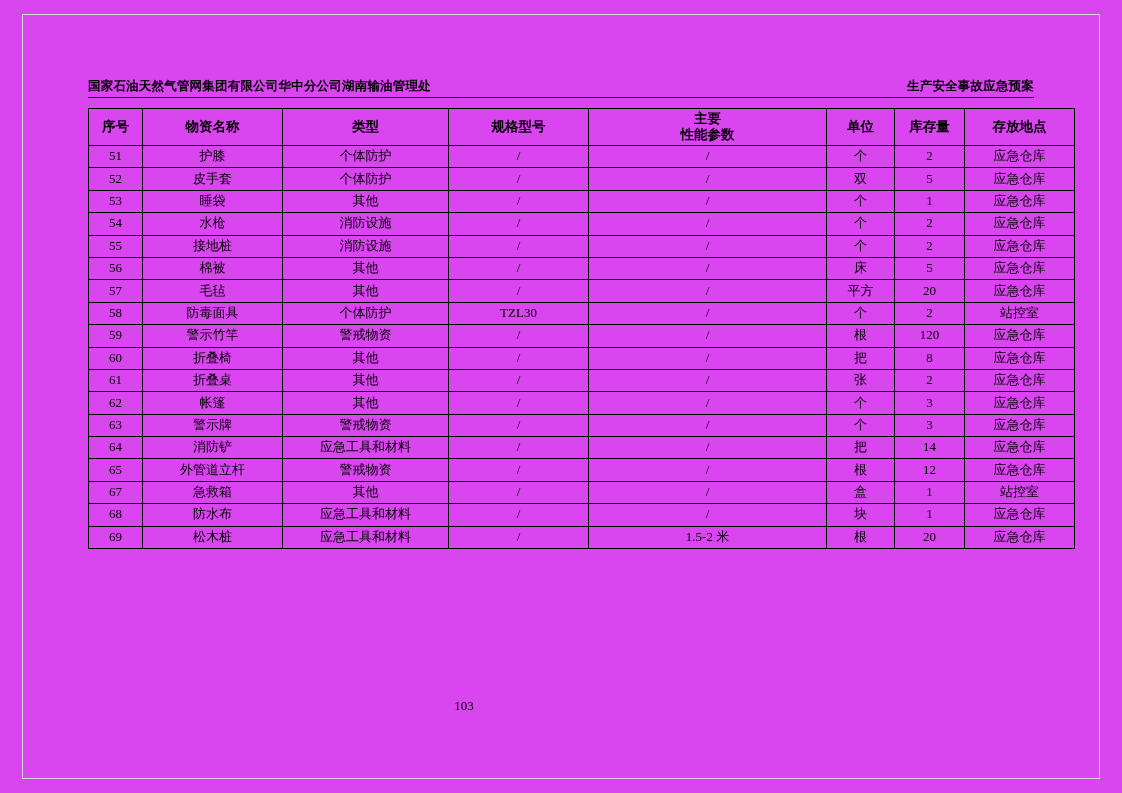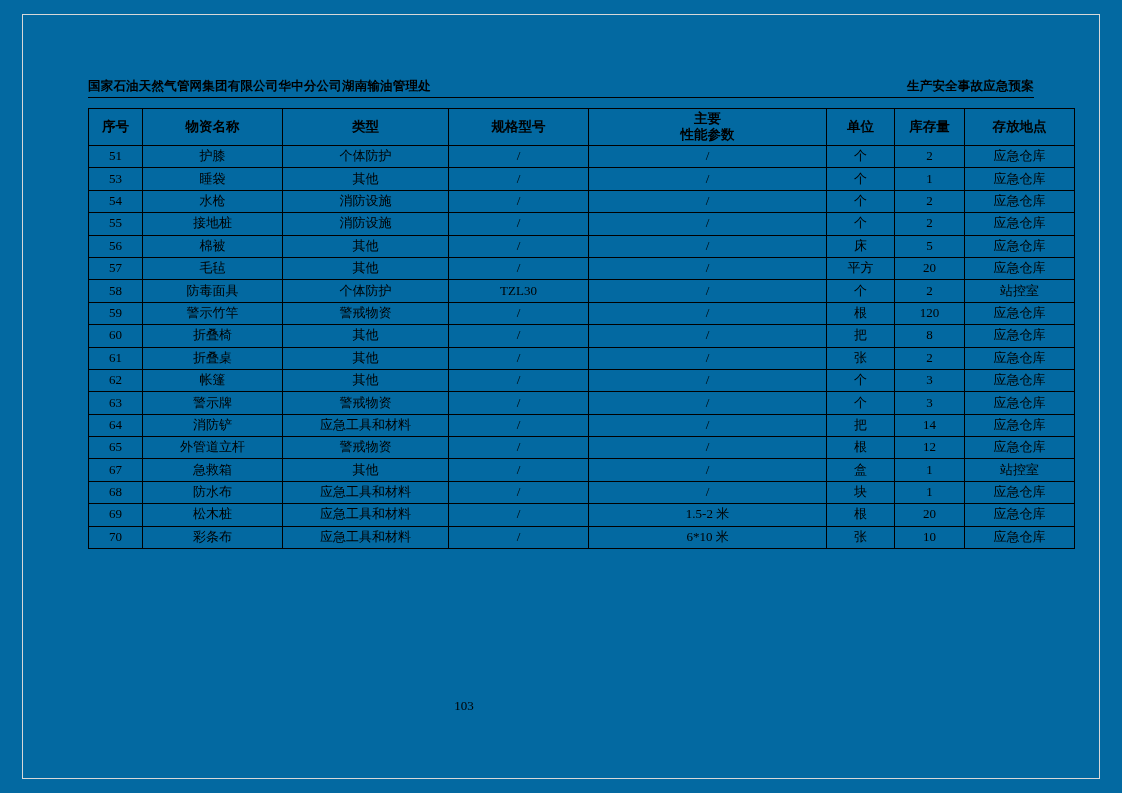--- a/index.html
+++ b/index.html
@@ -3,21 +3,21 @@
 <meta charset="utf-8">
 <style>
   html, body {
     margin: 0;
     padding: 0;
     background: #7a7a7a;
   }
   .page {
     width: 1122px;
     height: 793px;
-    background: #0369a1;
+    background: #d946ef;
     position: relative;
     box-sizing: border-box;
     font-family: "Liberation Serif", "DejaVu Serif", serif;
     overflow: hidden;
   }
   .page-border {
     position: absolute;
     left: 22px;
     top: 14px;
     width: 1078px;
@@ -137,20 +137,30 @@
           <td>51</td>
           <td>护膝</td>
           <td>个体防护</td>
           <td>/</td>
           <td>/</td>
           <td>个</td>
           <td>2</td>
           <td>应急仓库</td>
         </tr>
         <tr>
+          <td>52</td>
+          <td>皮手套</td>
+          <td>个体防护</td>
+          <td>/</td>
+          <td>/</td>
+          <td>双</td>
+          <td>5</td>
+          <td>应急仓库</td>
+        </tr>
+        <tr>
           <td>53</td>
           <td>睡袋</td>
           <td>其他</td>
           <td>/</td>
           <td>/</td>
           <td>个</td>
           <td>1</td>
           <td>应急仓库</td>
         </tr>
         <tr>
@@ -296,28 +306,18 @@
         <tr>
           <td>69</td>
           <td>松木桩</td>
           <td>应急工具和材料</td>
           <td>/</td>
           <td>1.5-2 米</td>
           <td>根</td>
           <td>20</td>
           <td>应急仓库</td>
         </tr>
-        <tr>
-          <td>70</td>
-          <td>彩条布</td>
-          <td>应急工具和材料</td>
-          <td>/</td>
-          <td>6*10 米</td>
-          <td>张</td>
-          <td>10</td>
-          <td>应急仓库</td>
-        </tr>
       </tbody>
   </table>
 
   <div class="page-number">103</div>
 
 </div>
 
 </body></html>

